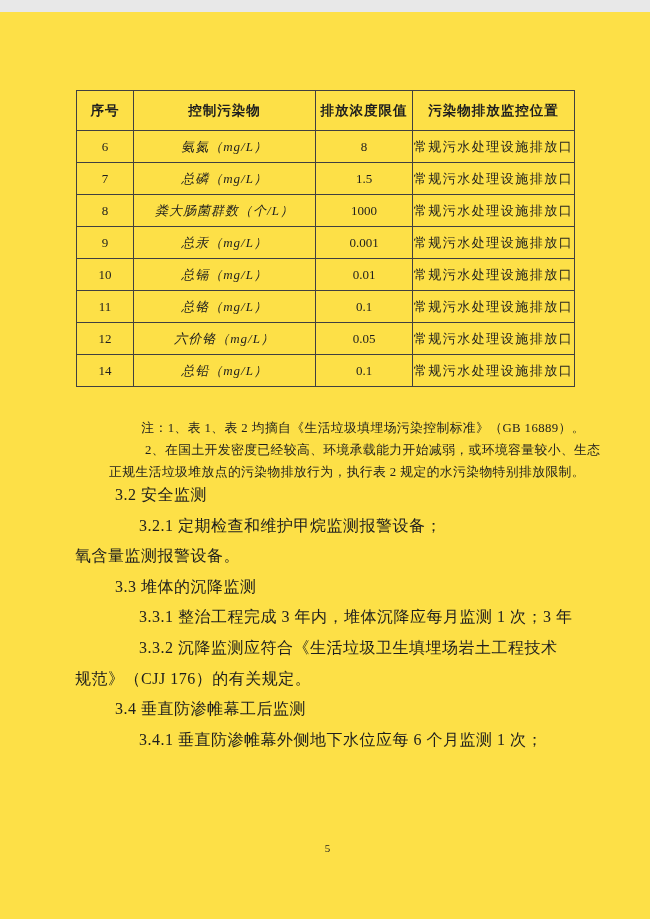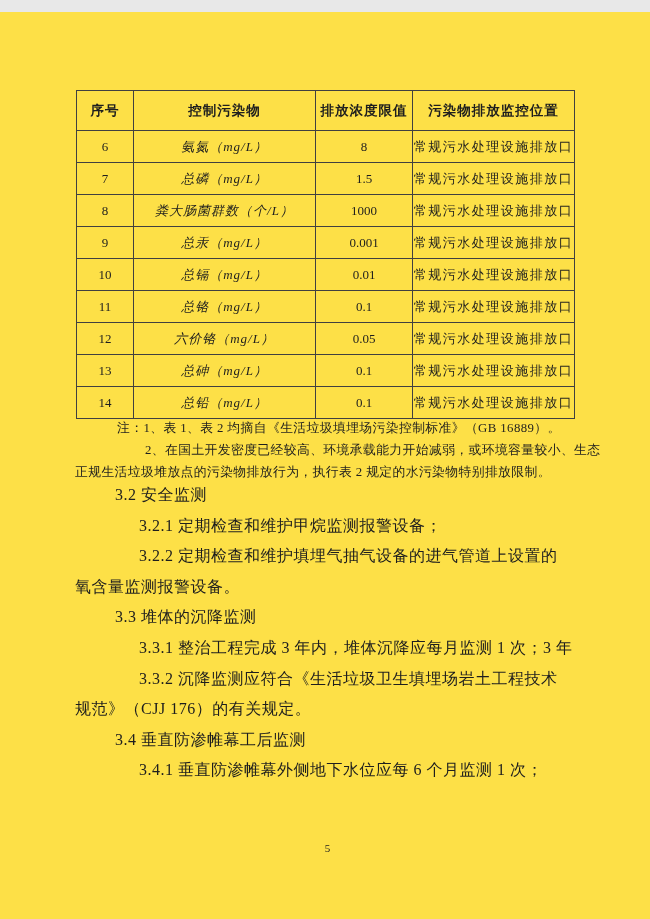--- a/index.html
+++ b/index.html
@@ -52,21 +52,21 @@
   
   .notes {
     position: absolute;
     left: 75px;
     top: 405px;
     width: 510px;
     font-size: 12.8px;
     line-height: 22px;
     letter-spacing: 0.4px;
   }
-  .note-line { white-space: nowrap; }
+  .note-line { white-space: nowrap; text-align: right; }
   .note-indent-1 { padding-left: 42px; }
   .note-indent-2 { padding-left: 70px; }
 
   
   .body-text {
     position: absolute;
     left: 75px;
     top: 468px;
     width: 512px;
     font-size: 16px;
@@ -144,44 +144,37 @@
         <td>0.1</td>
         <td class="cell-location">常规污水处理设施排放口</td>
       </tr>
       <tr>
         <td>12</td>
         <td class="cell-pollutant">六价铬（mg/L）</td>
         <td>0.05</td>
         <td class="cell-location">常规污水处理设施排放口</td>
       </tr>
       <tr>
-        <td>13</td>
-        <td class="cell-pollutant">总砷（mg/L）</td>
-        <td>0.1</td>
-        <td class="cell-location">常规污水处理设施排放口</td>
-      </tr>
-      <tr>
         <td>14</td>
         <td class="cell-pollutant">总铅（mg/L）</td>
         <td>0.1</td>
         <td class="cell-location">常规污水处理设施排放口</td>
       </tr>
     </tbody>
   </table>
 
   <div class="notes">
     <div class="note-line note-indent-1">注：1、表 1、表 2 均摘自《生活垃圾填埋场污染控制标准》（GB 16889）。</div>
     <div class="note-line note-indent-2">2、在国土开发密度已经较高、环境承载能力开始减弱，或环境容量较小、生态</div>
     <div class="note-line">正规生活垃圾堆放点的污染物排放行为，执行表 2 规定的水污染物特别排放限制。</div>
   </div>
 
   <div class="body-text">
     <div class="body-line indent-heading">3.2 安全监测</div>
     <div class="body-line indent-sub">3.2.1 定期检查和维护甲烷监测报警设备；</div>
-    <div class="body-line indent-sub">3.2.2 定期检查和维护填埋气抽气设备的进气管道上设置的</div>
     <div class="body-line">氧含量监测报警设备。</div>
     <div class="body-line indent-heading">3.3 堆体的沉降监测</div>
     <div class="body-line indent-sub">3.3.1 整治工程完成 3 年内，堆体沉降应每月监测 1 次；3 年</div>
     <div class="body-line indent-sub">3.3.2 沉降监测应符合《生活垃圾卫生填埋场岩土工程技术</div>
     <div class="body-line">规范》（CJJ 176）的有关规定。</div>
     <div class="body-line indent-heading">3.4 垂直防渗帷幕工后监测</div>
     <div class="body-line indent-sub">3.4.1 垂直防渗帷幕外侧地下水位应每 6 个月监测 1 次；</div>
   </div>
 
   <div class="page-number">5</div>

